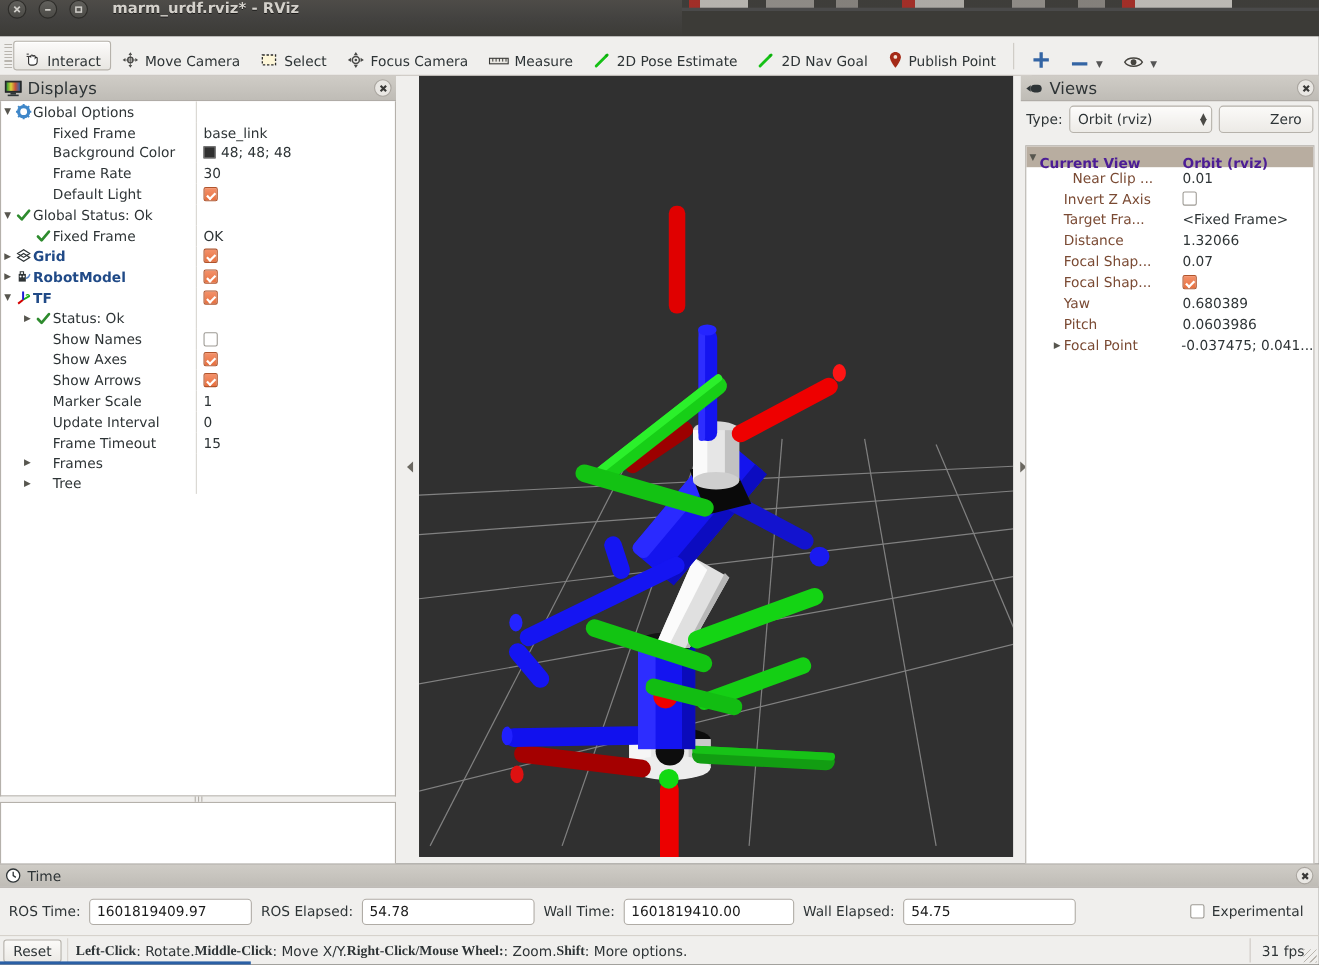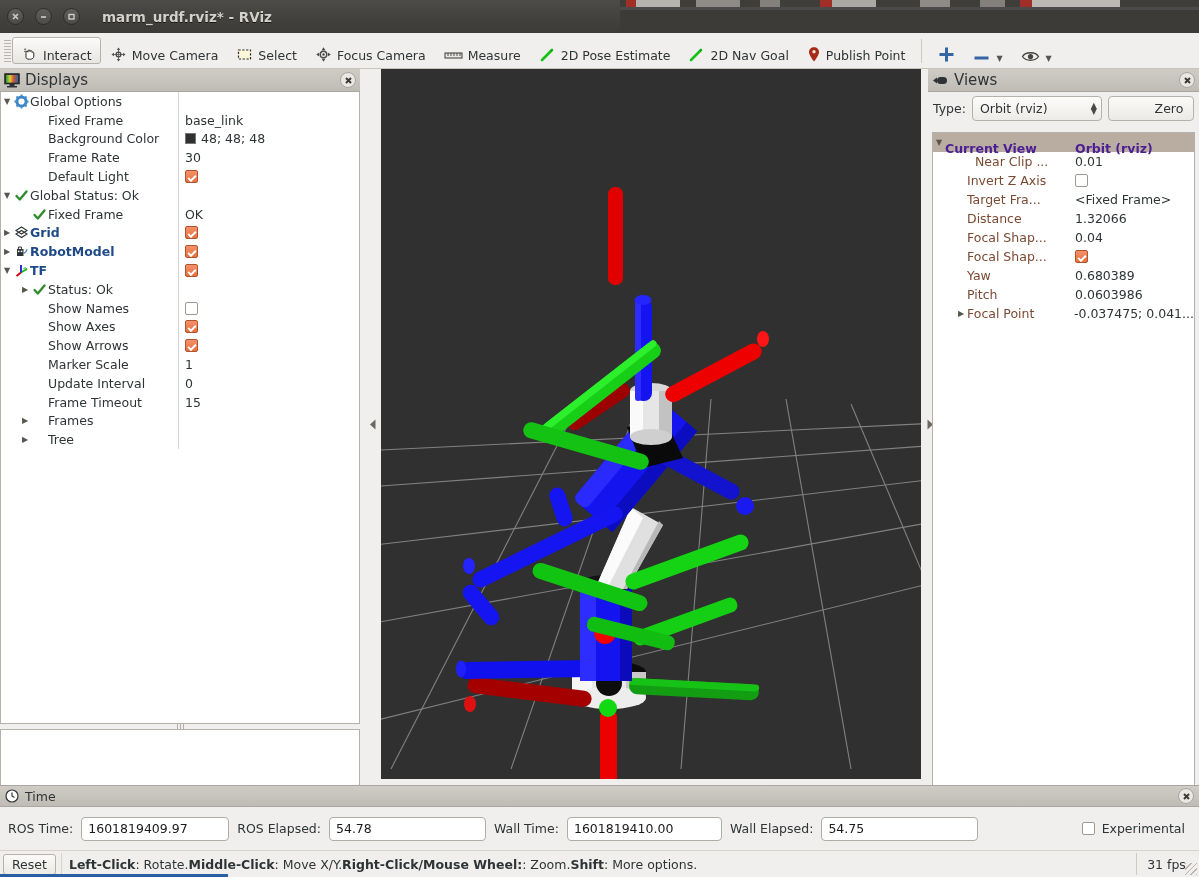--- a/index.html
+++ b/index.html
@@ -39,21 +39,21 @@
         #b02a22 400px, #b02a22 412px,
         #cfccc6 412px, #cfccc6 500px,
         #3c3b37 500px, #3c3b37 579px);
     opacity: .85;
   }
 
   
   .titlebar {
     position: absolute; left: 0; top: 0; width: 620px; height: 33px;
     background: linear-gradient(180deg,#4e4c48 0%,#434240 50%,#3c3b37 100%);
-    display: flex; align-items: center; padding-left: 7px; gap: 8px;
+    display: flex; align-items: flex-start; padding-left: 7px; gap: 8px;
   }
   .wbtn {
     width: 17px; height: 17px; border-radius: 50%;
     background: linear-gradient(180deg,#61605c,#4b4a46);
     border: 1px solid #2d2c29; margin-right: 3px;
     display: flex; align-items: center; justify-content: center;
     color: #c8c6c1; font-size: 9px; line-height: 1;
   }
   .wbtn svg { display:block; }
   .wtitle {
@@ -210,21 +210,21 @@
   }
   .reset-btn {
     height:21px; padding:0 8px; border:1px solid #b6b2ab; border-radius:3px;
     background: linear-gradient(180deg,#fbfaf8,#eceae6); font-size:12.5px;
     display:flex;align-items:center;
   }
   .status-msg {
     flex:1; height:22px; display:flex; align-items:center; padding-left:7px;
     font-size:12.5px; border-left:1px solid #d6d2cc;
   }
-  .status-msg b { font-weight:bold; }
+  .status-msg b { font-weight:bold;font-family:Liberation Serif, serif; }
   .fps {
     width:60px; height:22px; display:flex; align-items:center; justify-content:center;
     font-size:12.5px; border-left:1px solid #cdc9c3;
   }
   .grip-corner { position:absolute; right:2px; bottom:2px; width:12px; height:12px;
     background: repeating-linear-gradient(135deg,#b9b5ae 0 1px,transparent 1px 4px); }
   .taskbar-hint { position:absolute; left:0; bottom:0; width:228px; height:3px; background:#2a5fa5; }
 </style>
 </head>
 <body>
@@ -845,21 +845,21 @@
             <div class="vcol-val">
               <span class="vval">1.32066</span>
             </div>
           </div>
           <div class="vrow">
             <div class="vcol-name" style="padding-left: 22px;">
               <span class="tri blank">▶</span>
               <span class="vlabel">Focal Shap...</span>
             </div>
             <div class="vcol-val">
-              <span class="vval">0.04</span>
+              <span class="vval">0.07</span>
             </div>
           </div>
           <div class="vrow">
             <div class="vcol-name" style="padding-left: 22px;">
               <span class="tri blank">▶</span>
               <span class="vlabel">Focal Shap...</span>
             </div>
             <div class="vcol-val">
               <span class="cb on"></span>
             </div>

